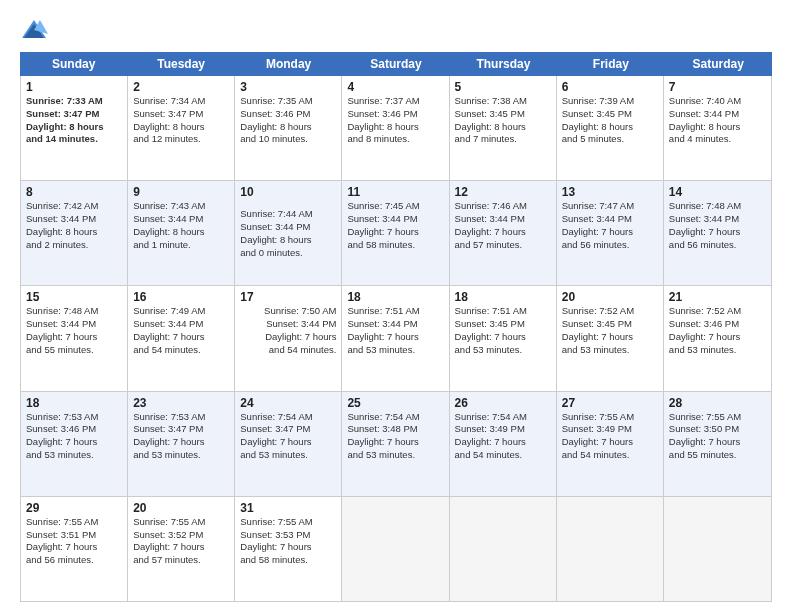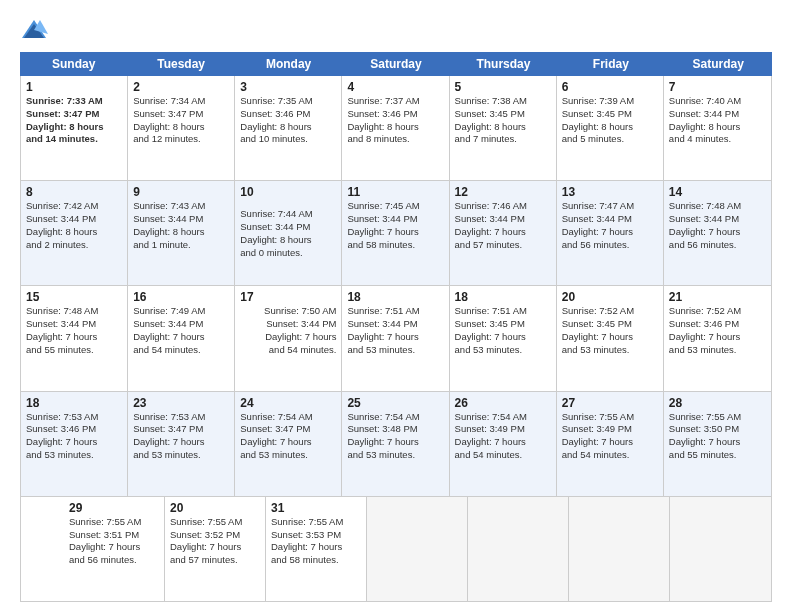--- a/index.html
+++ b/index.html
@@ -85,21 +85,20 @@
       border-bottom: 1px solid #ccc;
     }
     .cal-row {
       display: grid;
       grid-template-columns: repeat(7, 1fr);
       flex: 1;
       border-bottom: 1px solid #ccc;
     }
     .cal-row:last-child {
       border-bottom: none;
-      margin-left: 43px;
     }
     .cal-cell {
       border-right: 1px solid #ccc;
       padding: 4px 5px;
       font-size: 10px;
       color: #333;
       background: #fff;
       min-height: 0;
     }
     .cal-cell:last-child {

